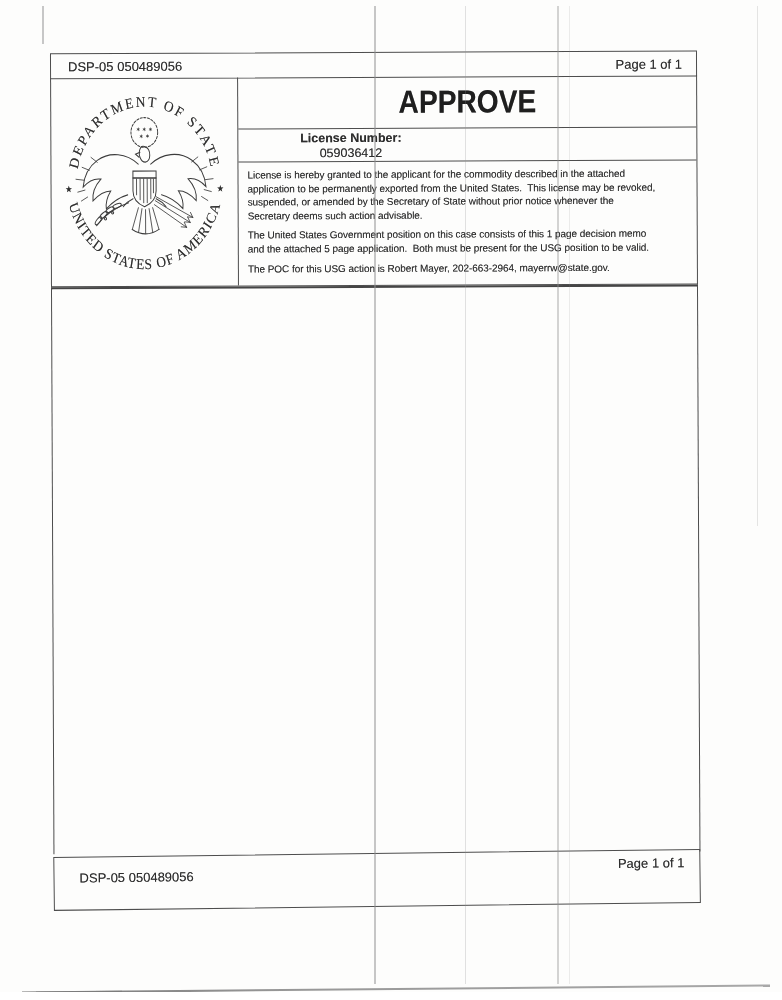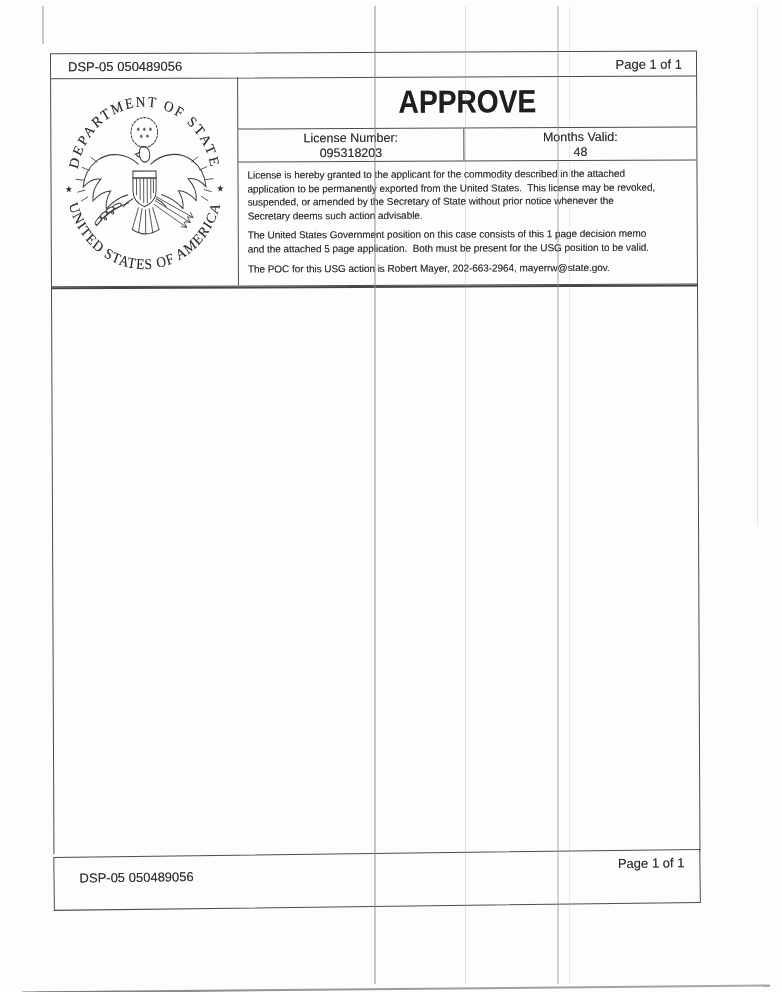--- a/index.html
+++ b/index.html
@@ -38,21 +38,21 @@
   .frow{
     height:34px; box-sizing:border-box; display:flex;
     border-top:1.4px solid var(--border); border-bottom:1.4px solid var(--border);
   }
   .fcell{
     box-sizing:border-box; text-align:center; font-size:12.5px; line-height:15px;
     padding-top:2px;
   }
   .fcell+.fcell{border-left:1.4px solid var(--border);}
   .fc1{width:225px;} .fc2{width:129px;} .fc3{flex:1;}
-  .flabel{font-weight:normal;}
+  .flabel{font-weight:bold;}
   .tblock{flex:1; padding:6px 8px 0 9px; overflow:hidden;}
   .para{margin:0 0 6px 0;}
   .tline{font-size:10px; line-height:13.6px; letter-spacing:-.05px; white-space:pre;}
   
   .bodybox{
     left:50px; top:286px; width:647px; height:567px;
     border-top:2.2px solid #454545; border-bottom:none;
   }
   
   .ftr{
@@ -143,25 +143,21 @@
       </div>
 
       <div class="rcol">
         <div class="title-row">
           <span class="title">APPROVE</span>
         </div>
 
         <div class="frow">
           <div class="fcell fc1">
             <div class="flabel">License Number:</div>
-            <div class="fvalue">095318203</div>
-          </div>
-          <div class="fcell fc3">
-            <div class="flabel">Months Valid:</div>
-            <div class="fvalue">48</div>
+            <div class="fvalue">059036412</div>
           </div>
         </div>
 
         <div class="tblock">
           <div class="para">
             <div class="tline">License is hereby granted to the applicant for the commodity described in the attached</div>
             <div class="tline">application to be permanently exported from the United States.  This license may be revoked,</div>
             <div class="tline">suspended, or amended by the Secretary of State without prior notice whenever the</div>
             <div class="tline">Secretary deems such action advisable.</div>
           </div>

